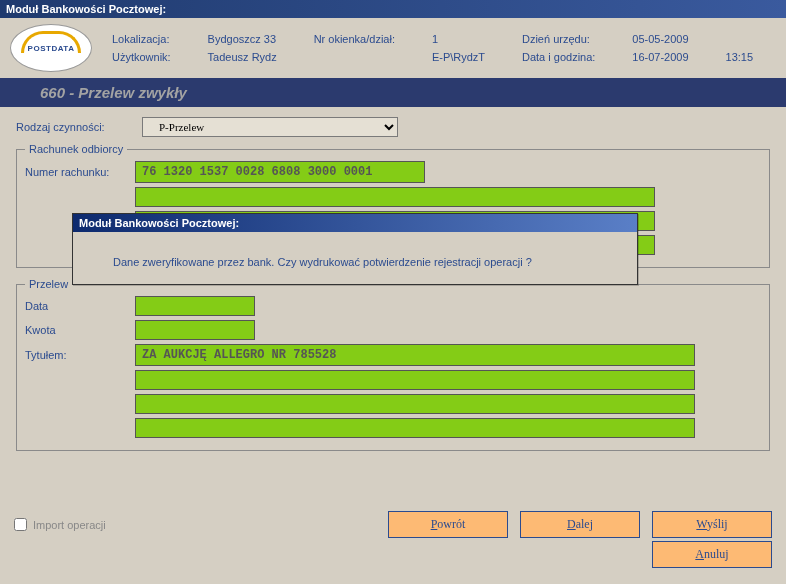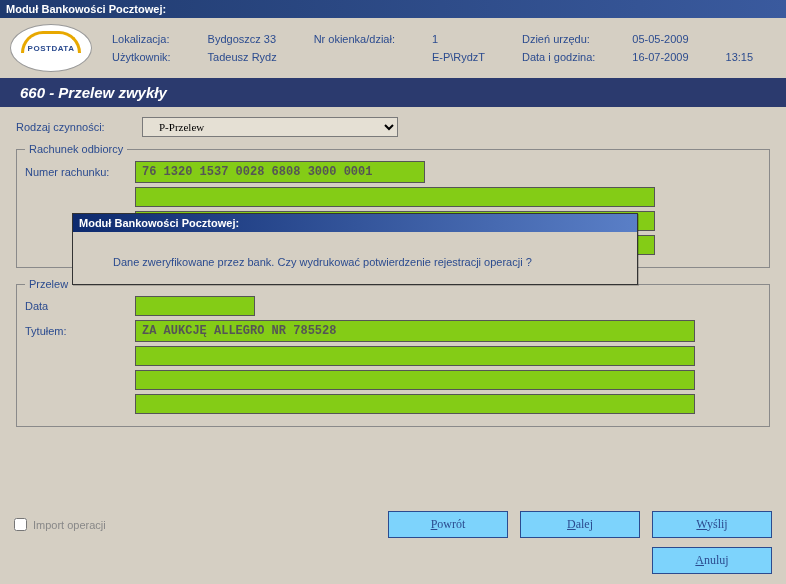--- a/index.html
+++ b/index.html
@@ -9,21 +9,21 @@
 
 .header-band { background: #d5cfc3; padding: 6px 10px; display: flex; align-items: center; gap: 20px; }
 .logo { width: 82px; height: 48px; background: #fff; border: 1px solid #999; border-radius: 50%; display: flex; align-items: center; justify-content: center; position: relative; }
 .logo-inner { color: #2b4b8f; font-weight: bold; font-size: 8px; letter-spacing: 0.5px; }
 .logo-arc { position: absolute; top: 6px; width: 60px; height: 22px; border: 3px solid #e8a800; border-bottom: none; border-radius: 60px 60px 0 0; }
 
 .info-grid { flex: 1; display: grid; grid-template-columns: auto auto auto auto auto auto auto; column-gap: 14px; row-gap: 6px; color: #2b4b8f; font-size: 11px; align-items: center; }
 .info-label { color: #2b4b8f; }
 .info-value { color: #2b4b8f; }
 
-.nav-band { background: #2b3a6e; color: #ffffff; padding: 6px 20px; font-size: 15px; font-weight: bold; font-style: italic; }
+.nav-band { background: #2b3a6e; color: #a3a3a3; padding: 6px 40px; font-size: 15px; font-weight: bold; font-style: italic; }
 
 .content { padding: 10px 16px; }
 
 .form-row { display: flex; align-items: center; margin-bottom: 6px; gap: 6px; }
 .form-label { color: #2b4b8f; width: 120px; }
 
 select.combo { font-family: Tahoma; font-size: 11px; border: 1px solid #7a7a7a; background: #e5e0d4; padding: 2px 12px; width: 256px; height: 20px; }
 
 fieldset { border: 1px solid #8a8a8a; margin-bottom: 10px; padding: 6px 8px 8px 8px; }
 legend { color: #2b4b8f; font-size: 11px; padding: 0 4px; }
@@ -34,23 +34,23 @@
 .acct-box { width: 290px; }
 .name-box { width: 520px; }
 .small-box { width: 520px; height: 20px; }
 .title-box { width: 560px; }
 
 .bottom-bar { position: absolute; bottom: 0; left: 0; right: 0; padding: 8px 14px 10px 14px; display: flex; align-items: center; justify-content: space-between; }
 .checkbox-row { display: flex; align-items: center; gap: 6px; color: #888; }
 .checkbox-row input { accent-color: #888; }
 
 .btn-row { display: flex; gap: 12px; }
-.btn { border: 1px solid #2b4b8f; background: #7dd3fc; color: #2b4b8f; padding: 5px 0; width: 120px; font-size: 12px; font-family: Tahoma; cursor: pointer; }
+.btn { border: 1px solid #2b4b8f; background: #fdba74; color: #2b4b8f; padding: 5px 0; width: 120px; font-size: 12px; font-family: Tahoma; cursor: pointer; }
 .btn .ul { text-decoration: underline; }
-.btn-row2 { position: absolute; bottom: 10px; right: 14px; }
+.btn-row2 { position: absolute; bottom: 16px; right: 14px; }
 
 
 .dialog { position: absolute; top: 213px; left: 72px; width: 566px; border: 1px solid #333; background: #d5cfc3; box-shadow: 1px 1px 0 rgba(0,0,0,0.2); }
 .dialog-title { background: linear-gradient(to right, #0d2a6e, #5a7fc7); color: #fff; padding: 3px 6px; font-size: 11px; font-weight: bold; }
 .dialog-body { padding: 24px 20px 16px 40px; color: #2b4b8f; font-size: 11px; }
 .dialog-btns { display: flex; justify-content: space-around; padding: 6px 40px 18px 40px; }
 .dialog-btn { border: 1px solid #2b4b8f; background: #d5cfc3; color: #2b4b8f; width: 120px; padding: 4px 0; font-size: 12px; cursor: pointer; }
 .dialog-btn .ul { text-decoration: underline; }
 </style>
 </head>
@@ -113,20 +113,24 @@
       </div>
   </fieldset>
 
   <fieldset>
     <legend>Przelew</legend>
     <div class="field-row">
       <span class="field-label">Data</span>
       <div class="field-box" style="width:120px"></div>
     </div>
     <div class="field-row">
+      <span class="field-label">Kwota</span>
+      <div class="field-box" style="width:120px"></div>
+    </div>
+    <div class="field-row">
       <span class="field-label">Tytułem:</span>
       <div class="field-box title-box">ZA AUKCJĘ ALLEGRO NR 785528</div>
     </div>
     <div class="field-row">
         <span class="field-label"></span>
         <div class="field-box title-box"></div>
       </div>
     <div class="field-row">
         <span class="field-label"></span>
         <div class="field-box title-box"></div>

